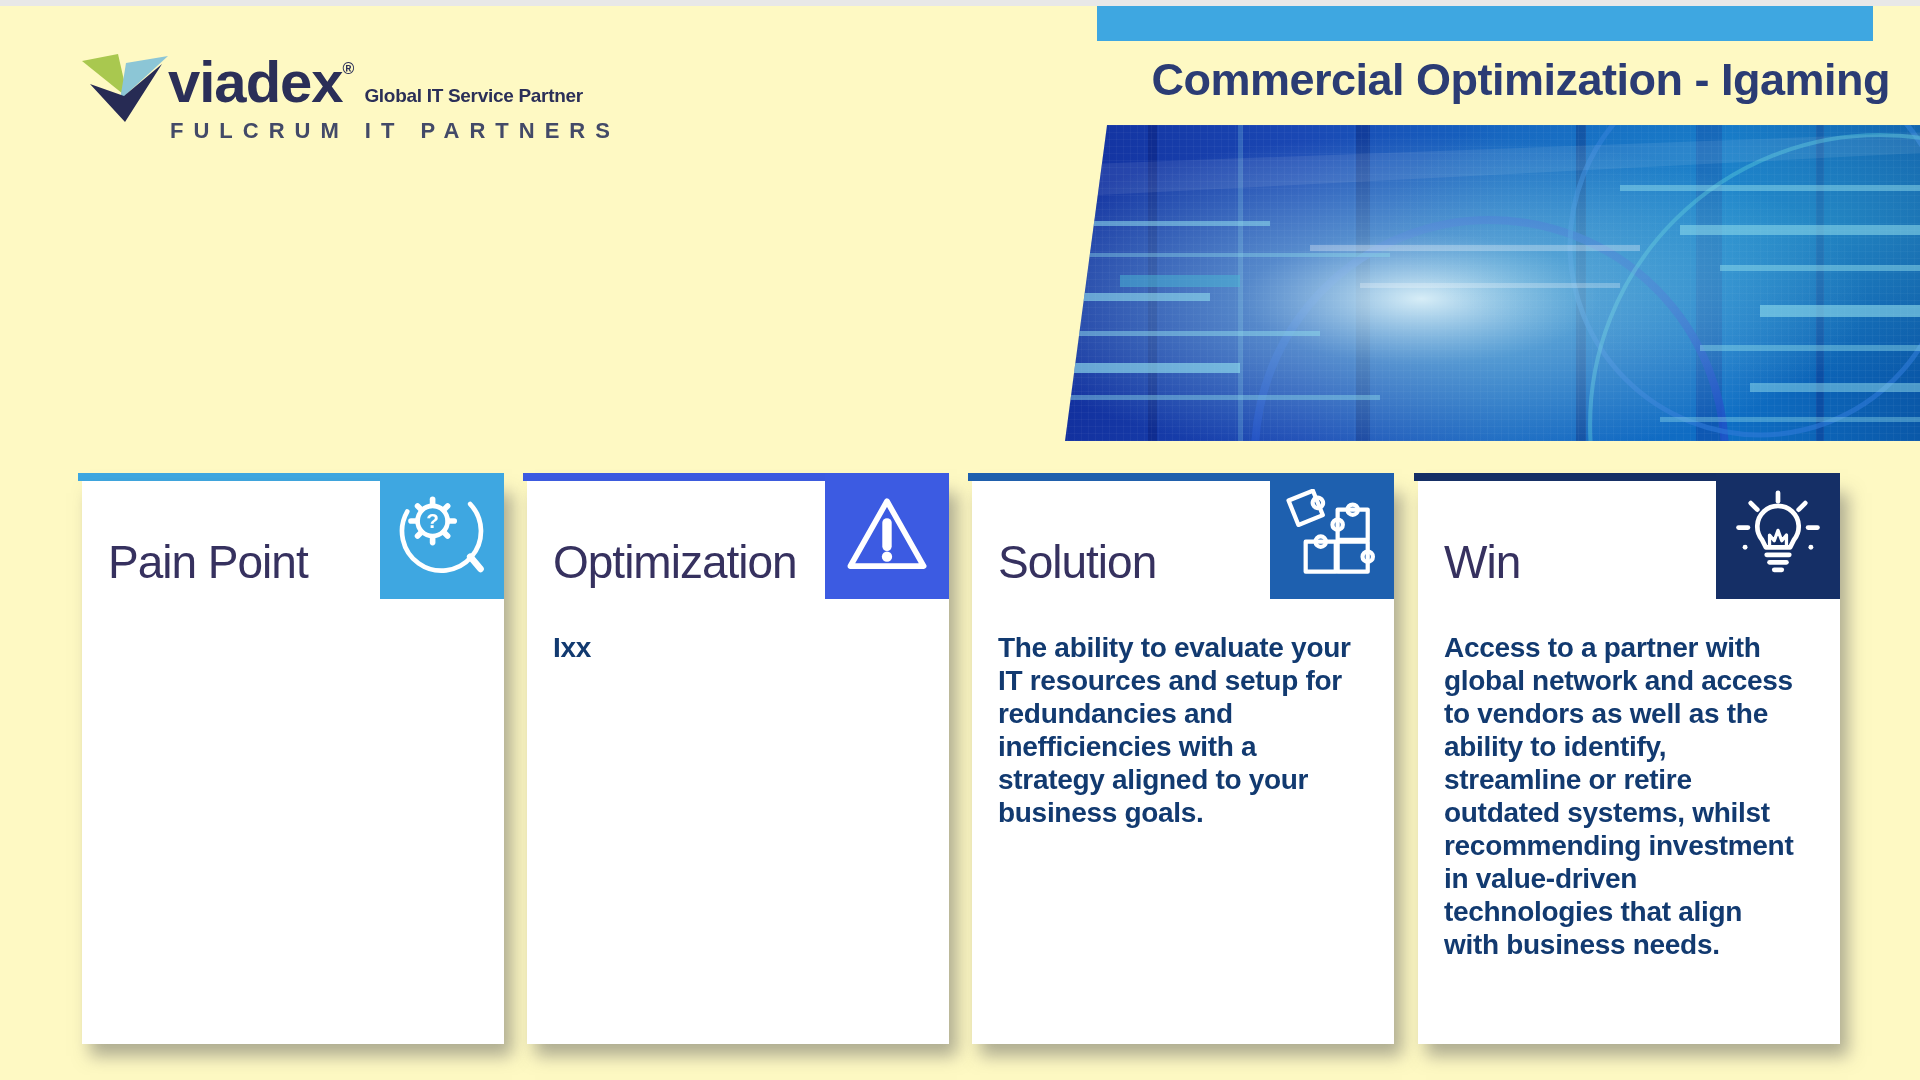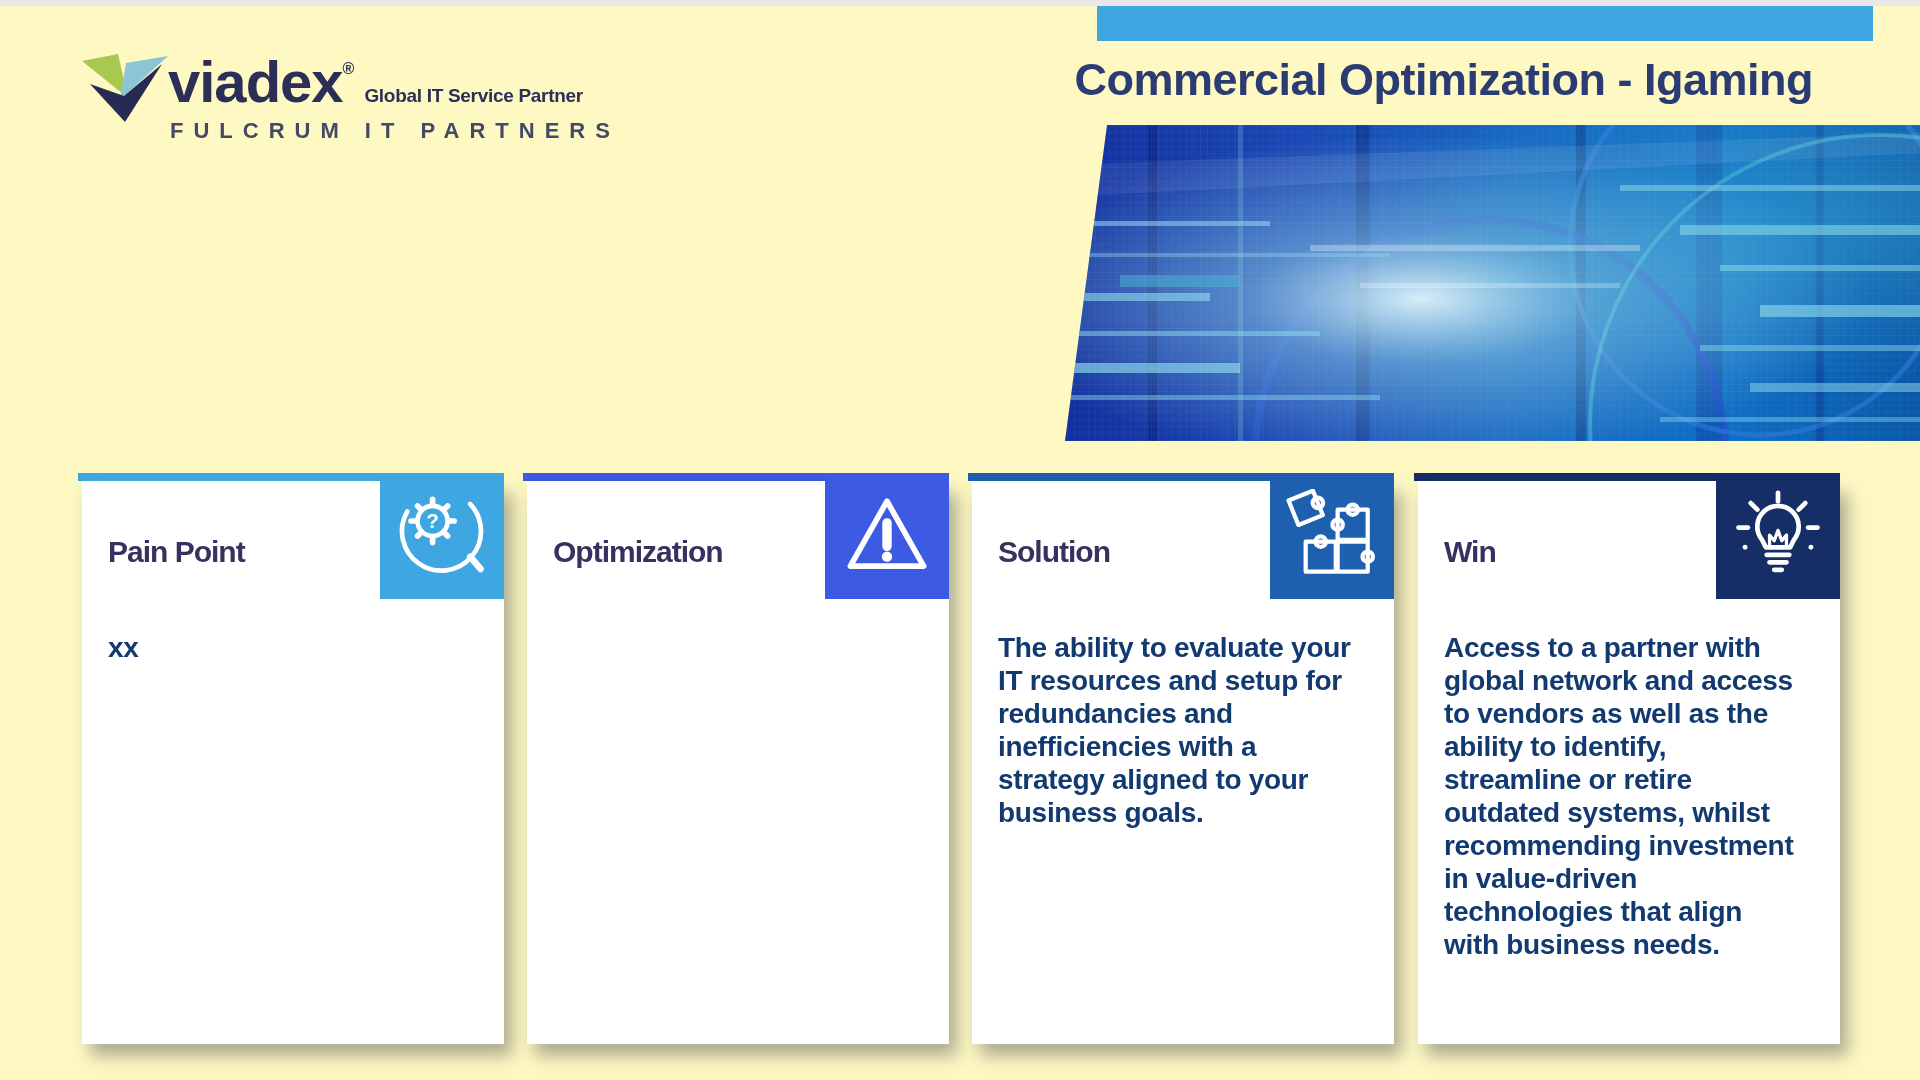--- a/index.html
+++ b/index.html
@@ -19,38 +19,38 @@
             color:#434a68;letter-spacing:10px;white-space:nowrap;}
   
   .question{
     position:absolute;left:62px;top:166px;width:860px;margin:0;
     font-size:39px;font-weight:bold;color:#36315f;line-height:57px;
     letter-spacing:-0.8px;white-space:pre-line;
   }
   
   .topbar{position:absolute;left:1097px;top:0;width:776px;height:35px;}
   .slide-title{
-    position:absolute;left:997px;top:48px;width:816px;margin:0;text-align:right;
+    position:absolute;left:1074px;top:48px;width:816px;margin:0;text-align:right;
     font-size:45px;font-weight:bold;color:#2b3c74;letter-spacing:-0.5px;white-space:nowrap;
   }
   
   .hero{
     position:absolute;left:1060px;top:119px;width:860px;height:316px;
     clip-path:polygon(5.47% 0,100% 0,100% 100%,0.58% 100%);
   }
   .hero svg{display:block;width:100%;height:100%;}
   
   .card{position:absolute;top:467px;width:422px;height:571px;}
   .card-bar{position:absolute;left:-4px;top:0;width:426px;height:8px;}
   .card-sheet{position:absolute;left:0;top:8px;width:422px;height:563px;background:#ffffff;
               box-shadow:8px 12px 16px rgba(95,95,95,.5);}
   .icon-box{position:absolute;top:0;right:0;width:124px;height:126px;
             display:flex;align-items:center;justify-content:center;}
   .icon-box svg{width:94px;height:94px;}
-  .card-title{position:absolute;left:26px;top:62px;margin:0;font-size:30px;font-weight:bold;
+  .card-title{position:absolute;left:26px;top:62px;margin:0;font-size:46px;font-weight:normal;
               color:#36315f;letter-spacing:-1px;white-space:nowrap;}
   .card-body{position:absolute;left:26px;top:158px;width:360px;margin:0;
              font-size:28px;font-weight:bold;color:#123a70;line-height:33px;letter-spacing:-0.3px;}
 </style>
 </head>
 <body>
 
 <div class="canvas">
 
   <svg class="logo-mark" viewBox="0 0 90 70">
@@ -142,34 +142,34 @@
               <path d="M56 50 L52 46"></path>
           </g>
           <circle cx="40" cy="34" r="16" stroke-width="5"></circle>
           <path d="M80 16 A42 42 0 1 1 13 24" stroke-width="5"></path>
           <path d="M80 72 L91 85" stroke-width="7"></path>
         </g>
         <text x="40" y="42" text-anchor="middle" font-family="Liberation Sans, sans-serif" font-size="22" font-weight="bold" fill="#ffffff">?</text>
       </svg>
     </div>
     <h2 class="card-title">Pain Point</h2>
-    <p class="card-body">xx</p>
   </div>
 
   <div class="card" style="left:527px">
     <div class="card-bar" style="background-color: rgb(60, 91, 226);"></div>
     <div class="card-sheet"></div>
     <div class="icon-box" style="background-color: rgb(60, 91, 226);">
       <svg viewBox="0 0 100 100">
         <path d="M50 13 L89 82 L11 82 Z" fill="none" stroke="#ffffff" stroke-width="6" stroke-linejoin="round"></path>
         <path d="M50 36 L50 61" stroke="#ffffff" stroke-width="10" stroke-linecap="round"></path>
         <circle cx="50" cy="72" r="5.5" fill="#ffffff"></circle>
       </svg>
     </div>
     <h2 class="card-title">Optimization</h2>
+    <p class="card-body">Ixx</p>
   </div>
 
   <div class="card" style="left:972px">
     <div class="card-bar" style="background-color: rgb(30, 96, 175);"></div>
     <div class="card-sheet"></div>
     <div class="icon-box" style="background-color: rgb(30, 96, 175);">
       <svg viewBox="0 0 100 100">
         <g fill="none" stroke="#ffffff" stroke-width="4.5" stroke-linejoin="round">
           <g transform="rotate(-22 22 20)">
             <rect x="8" y="6" width="28" height="28"></rect>

